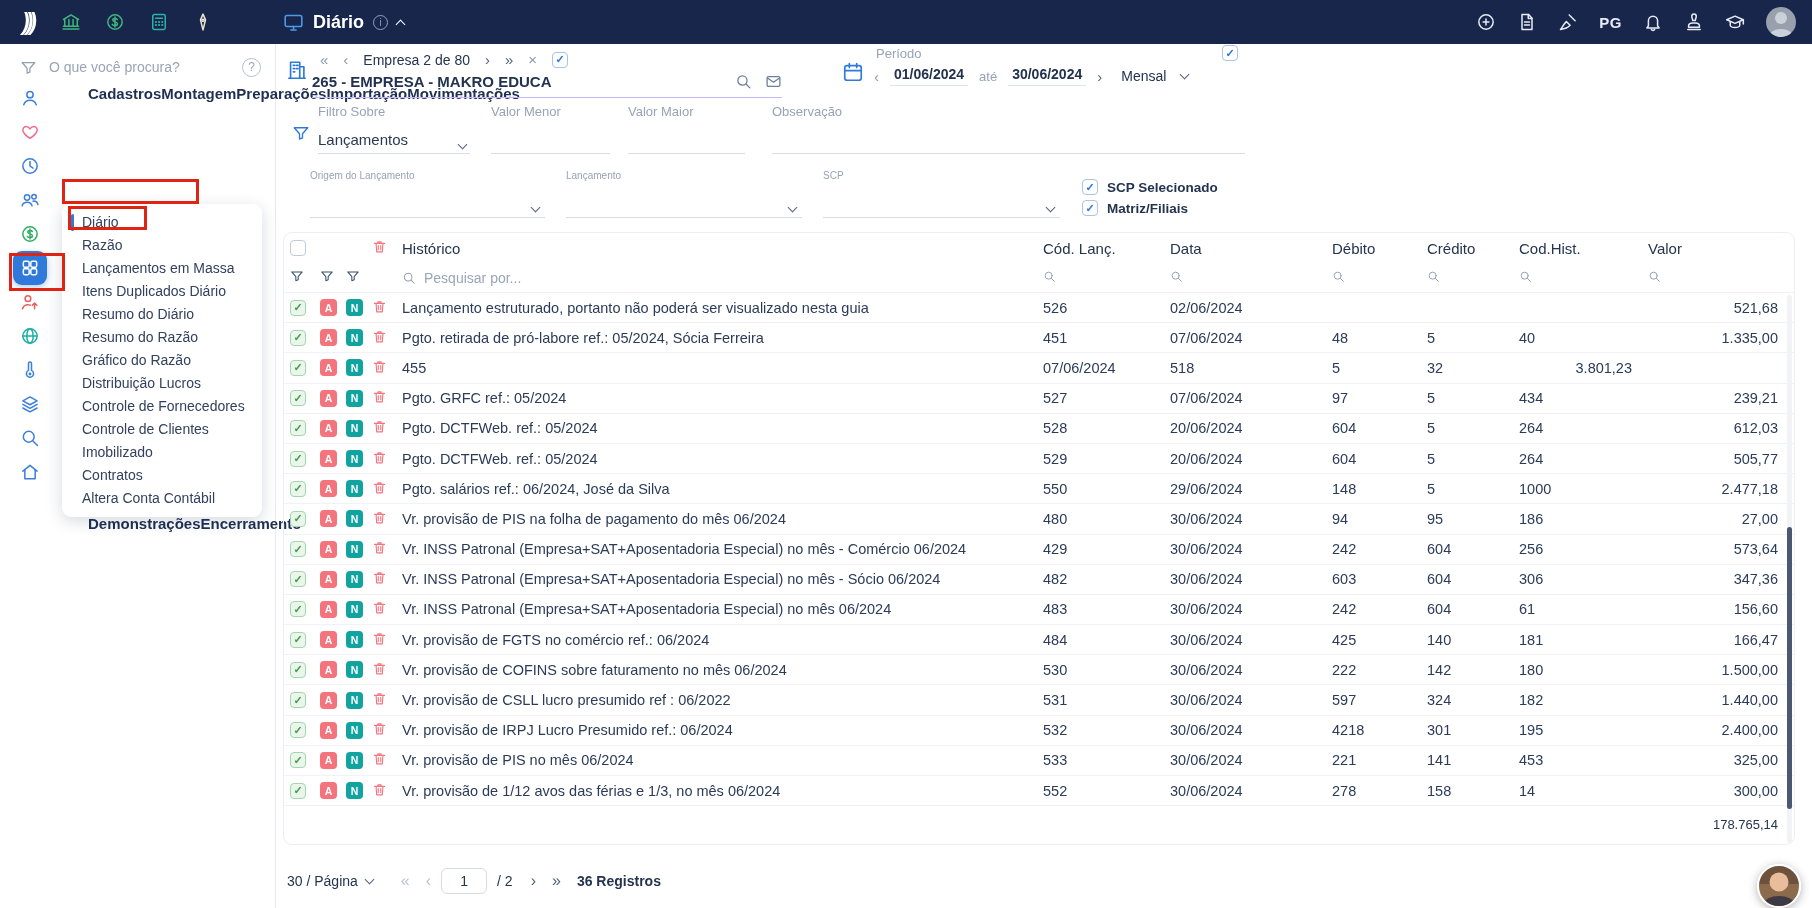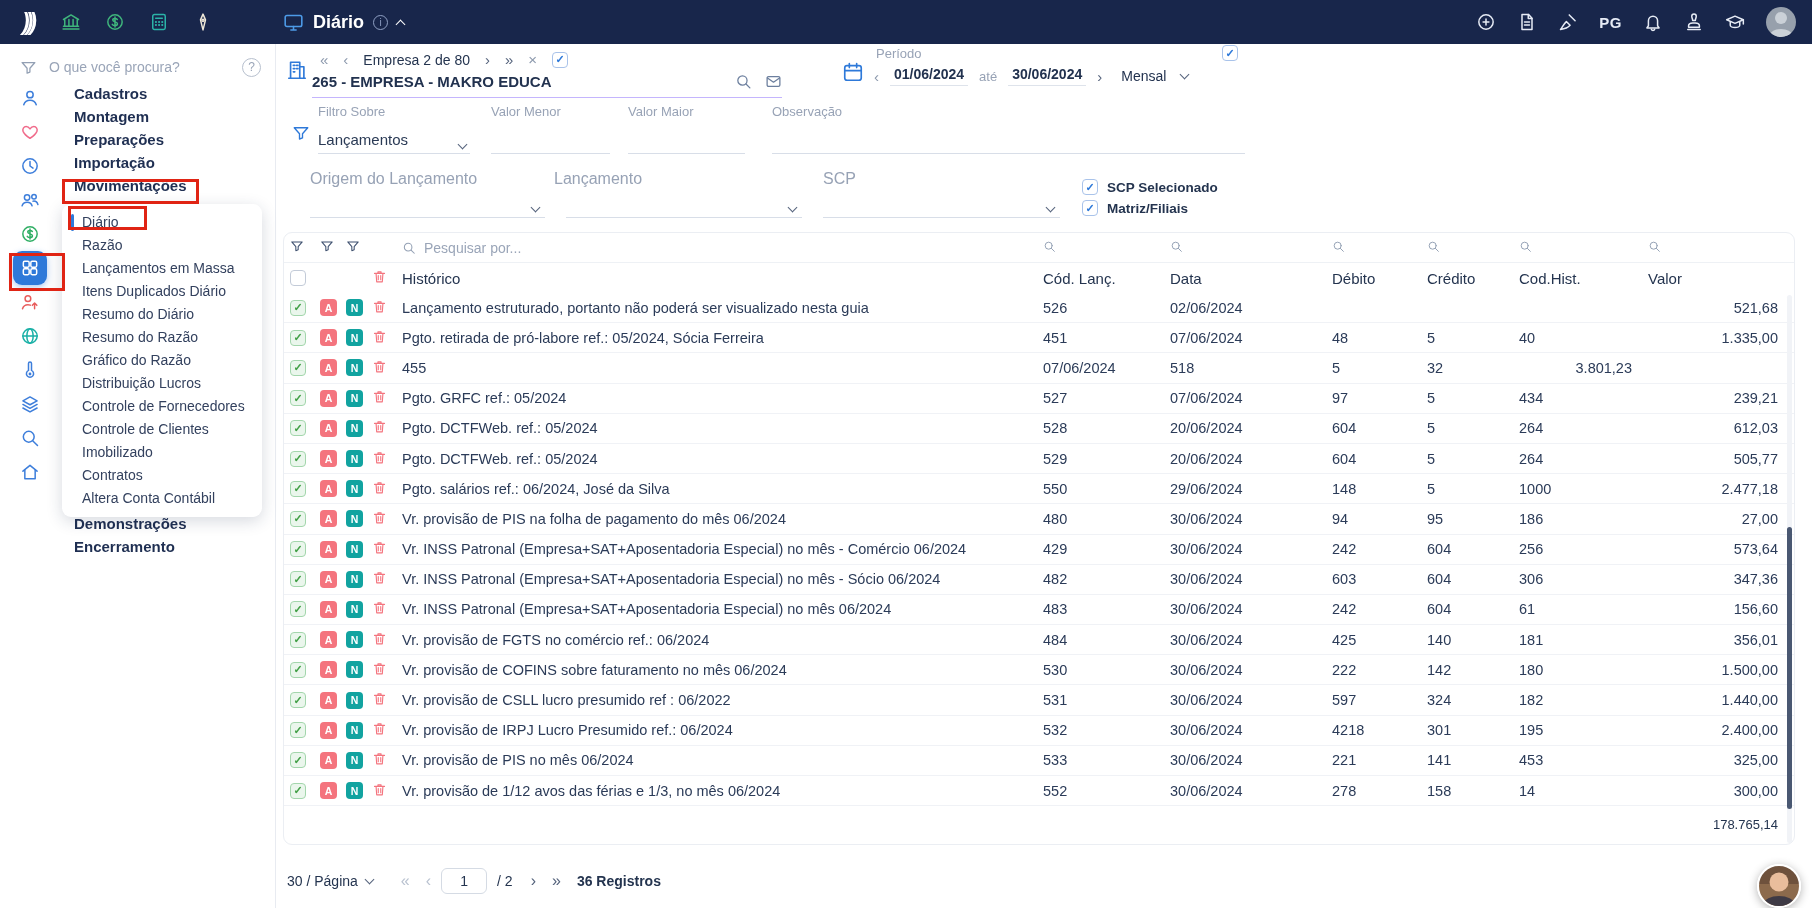--- a/index.html
+++ b/index.html
@@ -34,21 +34,21 @@
   .sb-search{position:absolute;top:10px;left:20px;right:14px;height:26px;display:flex;align-items:center;gap:12px;color:#93A0B4}
   .sb-search .ic{width:17px;height:17px;flex:none}
   .sb-search input{border:none;outline:none;flex:1;font-size:14px;color:#24344F;font-family:inherit;background:transparent}
   .sb-search input::placeholder{color:#9AA5B8}
   .help{width:19px;height:19px;border:1.6px solid #B7C0CE;border-radius:50%;font-size:12px;color:#9AA5B8;flex:none;
     display:flex;align-items:center;justify-content:center}
   .rail{position:absolute;left:0;top:44px;width:60px;display:flex;flex-direction:column;align-items:center;gap:14px}
   .rail .ic{width:20px;height:20px}
   .rail-active{width:34px;height:34px;background:#2E79D9;border-radius:9px;display:flex;align-items:center;justify-content:center;
     color:#fff;margin:-7px 0;box-shadow:0 2px 6px rgba(46,121,217,.4)}
-  .menu{position:absolute;left:74px;display:flex;flex-direction:column}
+  .menu{position:absolute;left:88px;display:flex;flex-direction:row}
   #menu-top{top:38px}
   #menu-bottom{top:468px}
   .menu-item{font-size:15px;font-weight:bold;color:#1F2F52;line-height:23px;cursor:pointer;white-space:nowrap}
   .submenu{position:absolute;left:62px;top:160px;width:200px;background:#fff;border-radius:9px;padding:7px 0;
     box-shadow:0 4px 16px rgba(30,45,80,.18);z-index:5}
   .submenu-item{position:relative;font-size:14px;color:#33415E;line-height:23px;padding-left:20px;cursor:pointer;white-space:nowrap}
   .submenu-item.active::before{content:"";position:absolute;left:9px;top:3px;bottom:3px;width:3px;background:#2E79D9;border-radius:2px}
 
   
   .content{position:absolute;left:276px;top:44px;width:1536px;height:864px}
@@ -76,21 +76,21 @@
   #pe-row .mode{font-size:14px;font-weight:normal;color:#22324F;margin-left:8px}
   #pe-row .cv{color:#55637C;margin-left:4px}
   #pe-cbx{left:946px;top:1px}
 
   #f-funnel{left:16px;top:80px;width:18px;height:18px;color:#2E79D9}
   .flabel{position:absolute;top:60px;font-size:13px;color:#98A3B6}
   .ffield{position:absolute;top:82px;height:28px;border-bottom:1px solid #D8DEE8;display:flex;align-items:flex-end;
     justify-content:space-between;padding-bottom:5px;cursor:pointer}
   .ffield .val{font-size:15px;color:#2A3A55}
   .ffield .cv{color:#55637C;margin-right:4px}
-  .plabel{position:absolute;top:126px;font-size:16px;color:#97A2B5}
+  .plabel{position:absolute;top:126px;font-size:10px;color:#97A2B5}
   .pfield{position:absolute;top:146px;height:28px;border-bottom:1px solid #D8DEE8;display:flex;align-items:flex-end;
     justify-content:flex-end;padding-bottom:6px;cursor:pointer}
   .pfield .cv{color:#55637C;margin-right:6px}
   .fcheck{position:absolute;display:flex;align-items:center;gap:9px}
   .fcheck .clabel{font-size:13.5px;font-weight:bold;color:#24344F}
 
   
   .table{position:absolute;left:7px;top:188px;width:1512px;height:613px;border:1px solid #EBEEF3;border-radius:9px}
   .grid{display:grid;grid-template-columns:30px 26px 26px 30px 1fr 127px 162px 95px 92px 129px 146px;
     align-items:center;padding-left:6px}
@@ -435,41 +435,58 @@
     <span class="flabel" style="left:496px">Observação</span>
     <div class="ffield" style="left:42px;width:152px">
       <span class="val">Lançamentos</span>
       <span class="cv"></span>
     </div>
     <div class="ffield" style="left:215px;width:119px"></div>
     <div class="ffield" style="left:352px;width:117px"></div>
     <div class="ffield" style="left:496px;width:473px"></div>
 
     <span class="plabel" style="left:34px">Origem do Lançamento</span>
-    <span class="plabel" style="left:278px">Lançamento</span>
+    <span class="plabel" style="left:290px">Lançamento</span>
     <span class="plabel" style="left:547px">SCP</span>
     <div class="pfield" style="left:34px;width:235px">
         <span class="cv"></span>
       </div>
     <div class="pfield" style="left:290px;width:236px">
         <span class="cv"></span>
       </div>
     <div class="pfield" style="left:547px;width:237px">
         <span class="cv"></span>
       </div>
     <div class="fcheck" style="left:806px;top:135px">
       <span class="cbx">✓</span>
         <span class="clabel">SCP Selecionado</span>
     </div>
     <div class="fcheck" style="left:806px;top:156px">
       <span class="cbx">✓</span>
         <span class="clabel">Matriz/Filiais</span>
     </div>
 
     <section class="table">
+      <div class="grid thead" id="thead">
+          <span class="cell">
+            <span class="cbx empty"></span>
+          </span>
+          <span class="cell"></span>
+          <span class="cell"></span>
+          <span class="cell"><svg class="ic trash">
+              <use href="#i-trash"></use>
+            </svg></span>
+          <span class="cell hist">Histórico</span>
+          <span class="cell">Cód. Lanç.</span>
+          <span class="cell">Data</span>
+          <span class="cell">Débito</span>
+          <span class="cell">Crédito</span>
+          <span class="cell">Cod.Hist.</span>
+          <span class="cell">Valor</span>
+        </div>
       <div class="grid tfilter" id="tfilter">
           <span class="cell"><svg class="ic">
               <use href="#i-funnel"></use>
             </svg></span>
           <span class="cell"><svg class="ic">
               <use href="#i-funnel"></use>
             </svg></span>
           <span class="cell"><svg class="ic">
               <use href="#i-funnel"></use>
             </svg></span>
@@ -492,37 +509,20 @@
           <span class="cell"><svg class="ic mini">
               <use href="#i-search"></use>
             </svg></span>
           <span class="cell"><svg class="ic mini">
               <use href="#i-search"></use>
             </svg></span>
           <span class="cell"><svg class="ic mini">
               <use href="#i-search"></use>
             </svg></span>
         </div>
-      <div class="grid thead" id="thead">
-          <span class="cell">
-            <span class="cbx empty"></span>
-          </span>
-          <span class="cell"></span>
-          <span class="cell"></span>
-          <span class="cell"><svg class="ic trash">
-              <use href="#i-trash"></use>
-            </svg></span>
-          <span class="cell hist">Histórico</span>
-          <span class="cell">Cód. Lanç.</span>
-          <span class="cell">Data</span>
-          <span class="cell">Débito</span>
-          <span class="cell">Crédito</span>
-          <span class="cell">Cod.Hist.</span>
-          <span class="cell">Valor</span>
-        </div>
       <div id="tbody">
           <div class="grid trow">
             <span class="cell">
               <span class="gcheck">✓</span>
             </span>
             <span class="cell">
               <span class="badge a">A</span>
             </span>
             <span class="cell">
               <span class="badge n">N</span>
@@ -759,21 +759,21 @@
             </span>
             <span class="cell"><svg class="ic trash">
                 <use href="#i-trash"></use>
               </svg></span>
             <span class="cell hist">Vr. provisão de FGTS no comércio ref.: 06/2024</span>
             <span class="cell">484</span>
             <span class="cell">30/06/2024</span>
             <span class="cell">425</span>
             <span class="cell">140</span>
             <span class="cell">181</span>
-            <span class="cell vcell">356,01</span>
+            <span class="cell vcell">166,47</span>
           </div>
           <div class="grid trow">
             <span class="cell">
               <span class="gcheck">✓</span>
             </span>
             <span class="cell">
               <span class="badge a">A</span>
             </span>
             <span class="cell">
               <span class="badge n">N</span>

